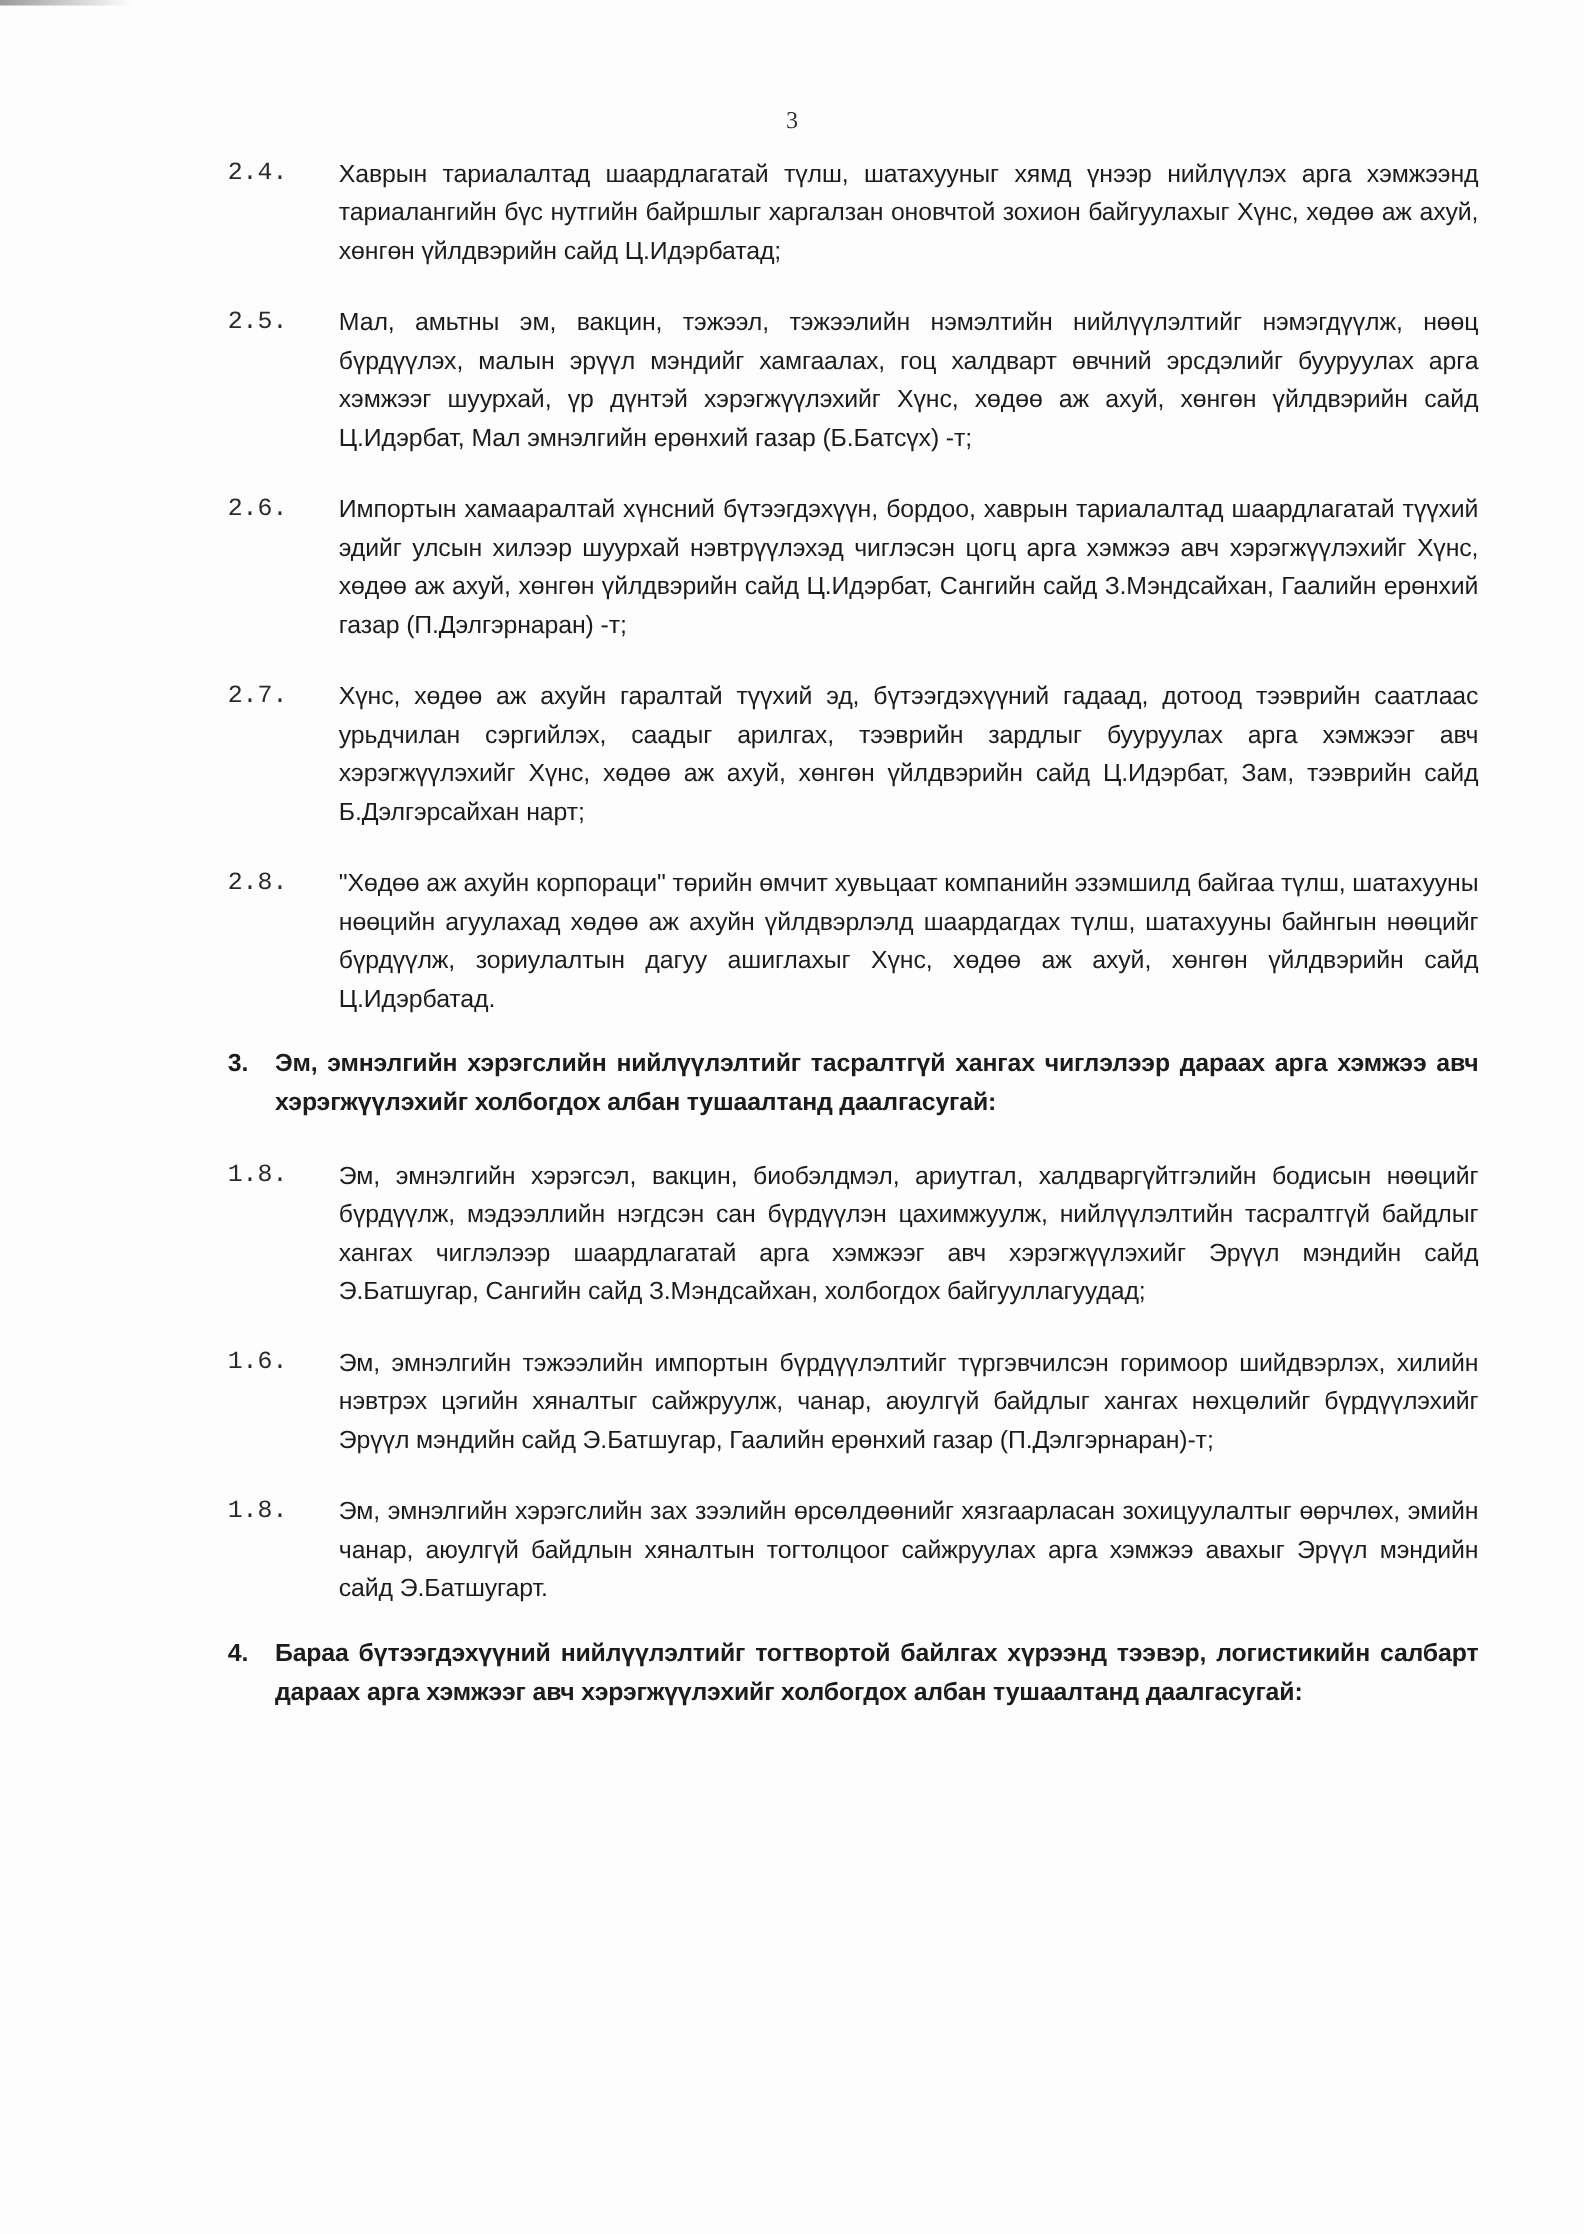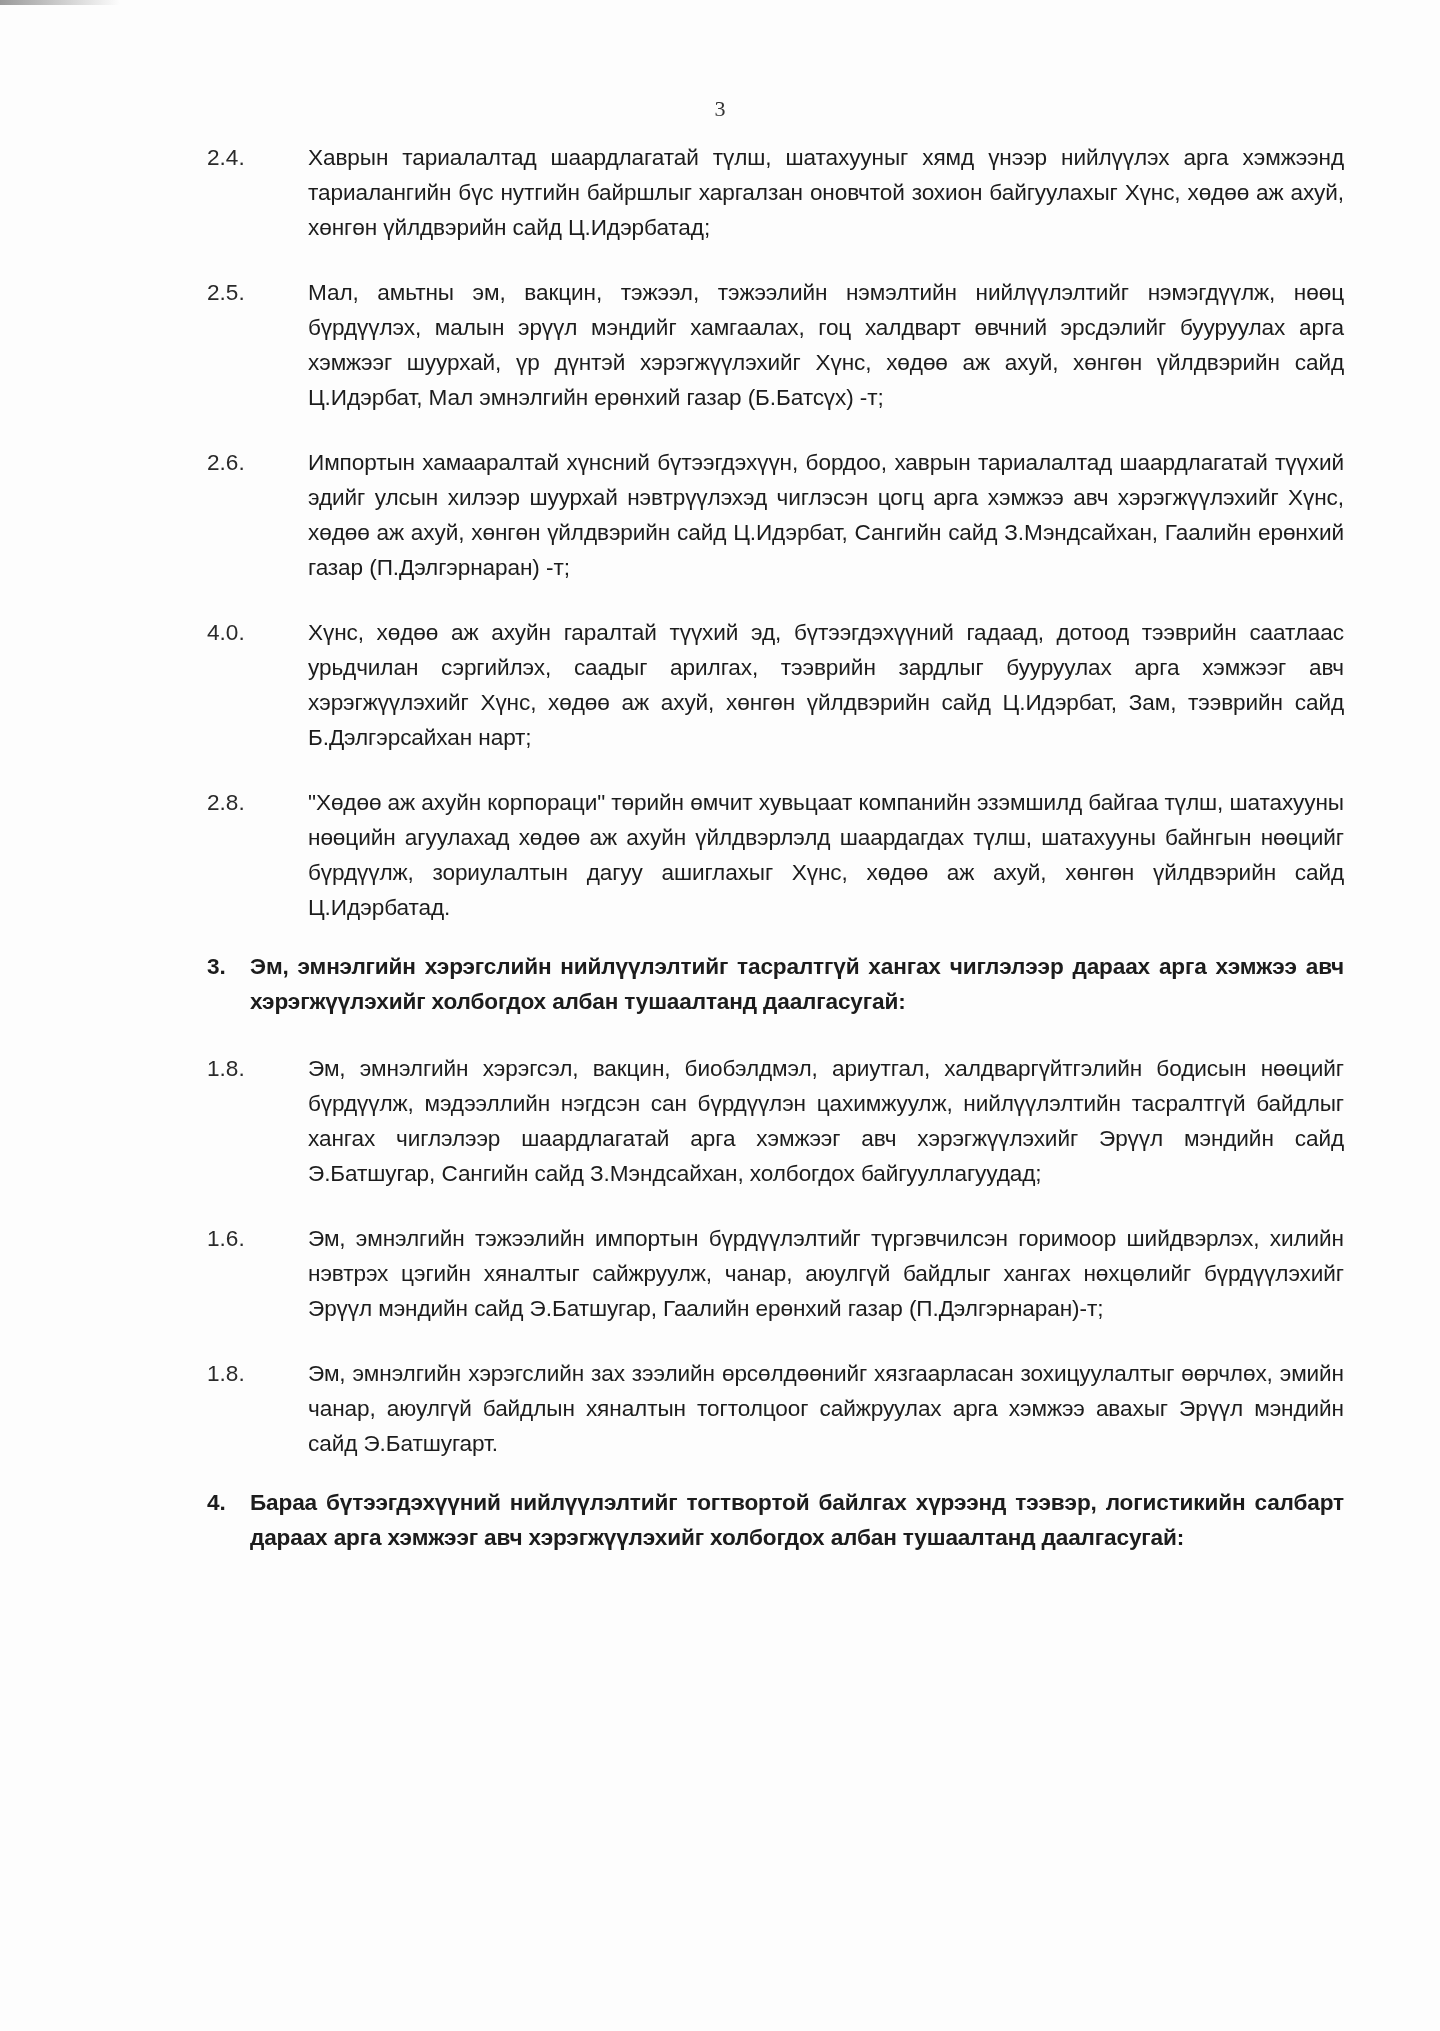--- a/index.html
+++ b/index.html
@@ -34,20 +34,21 @@
   .item {
     display: flex;
     font-size: 22.6px;
     line-height: 35px;
     margin-bottom: 30px;
   }
   .item .num {
     width: 73px;
     flex: 0 0 73px;
     color: #2a2a2a;
+    font-family: Liberation Mono, monospace;
   }
   .item .text {
     flex: 1;
     text-align: justify;
     letter-spacing: -0.1px;
     margin-left: 28px;
   }
   .heading {
     display: flex;
     font-size: 22.6px;
@@ -84,21 +85,21 @@
     <span class="num">2.5.</span>
     <span class="text">Мал, амьтны эм, вакцин, тэжээл, тэжээлийн нэмэлтийн нийлүүлэлтийг нэмэгдүүлж, нөөц бүрдүүлэх, малын эрүүл мэндийг хамгаалах, гоц халдварт өвчний эрсдэлийг бууруулах арга хэмжээг шуурхай, үр дүнтэй хэрэгжүүлэхийг Хүнс, хөдөө аж ахуй, хөнгөн үйлдвэрийн сайд Ц.Идэрбат, Мал эмнэлгийн ерөнхий газар (Б.Батсүх) -т;</span>
   </div>
 
   <div class="item">
     <span class="num">2.6.</span>
     <span class="text">Импортын хамааралтай хүнсний бүтээгдэхүүн, бордоо, хаврын тариалалтад шаардлагатай түүхий эдийг улсын хилээр шуурхай нэвтрүүлэхэд чиглэсэн цогц арга хэмжээ авч хэрэгжүүлэхийг Хүнс, хөдөө аж ахуй, хөнгөн үйлдвэрийн сайд Ц.Идэрбат, Сангийн сайд З.Мэндсайхан, Гаалийн ерөнхий газар (П.Дэлгэрнаран) -т;</span>
   </div>
 
   <div class="item">
-    <span class="num">4.0.</span>
+    <span class="num">2.7.</span>
     <span class="text">Хүнс, хөдөө аж ахуйн гаралтай түүхий эд, бүтээгдэхүүний гадаад, дотоод тээврийн саатлаас урьдчилан сэргийлэх, саадыг арилгах, тээврийн зардлыг бууруулах арга хэмжээг авч хэрэгжүүлэхийг Хүнс, хөдөө аж ахуй, хөнгөн үйлдвэрийн сайд Ц.Идэрбат, Зам, тээврийн сайд Б.Дэлгэрсайхан нарт;</span>
   </div>
 
   <div class="item">
     <span class="num">2.8.</span>
     <span class="text">"Хөдөө аж ахуйн корпораци" төрийн өмчит хувьцаат компанийн эзэмшилд байгаа түлш, шатахууны нөөцийн агуулахад хөдөө аж ахуйн үйлдвэрлэлд шаардагдах түлш, шатахууны байнгын нөөцийг бүрдүүлж, зориулалтын дагуу ашиглахыг Хүнс, хөдөө аж ахуй, хөнгөн үйлдвэрийн сайд Ц.Идэрбатад.</span>
   </div>
 
   <div class="heading">
     <span class="num">3.</span>

